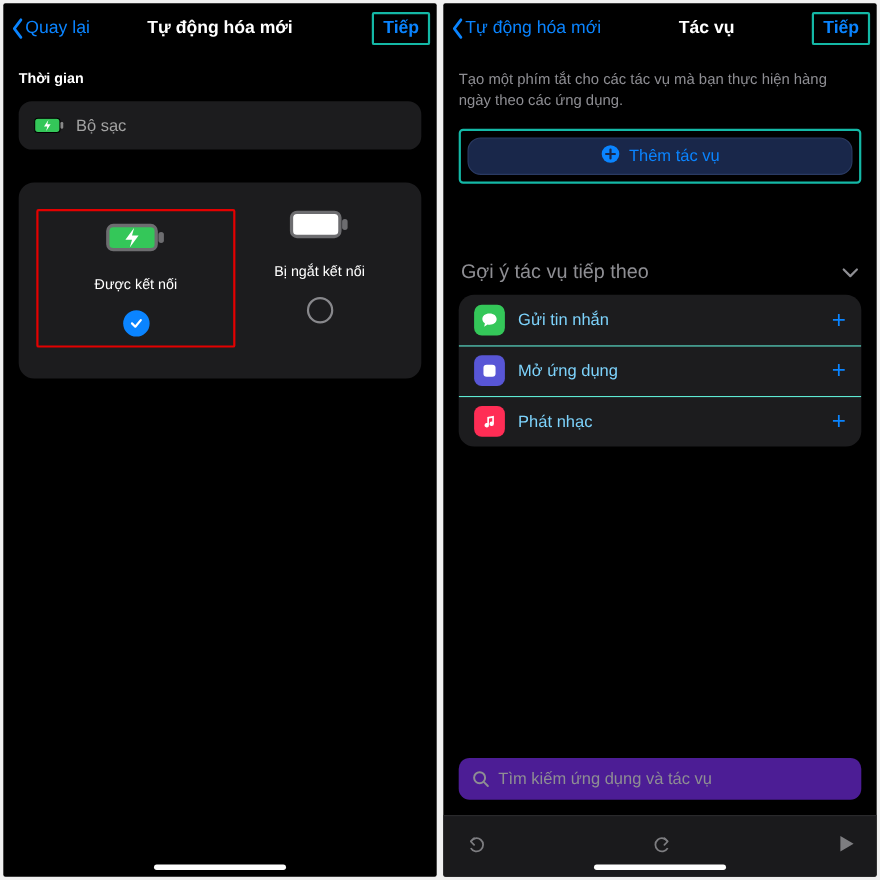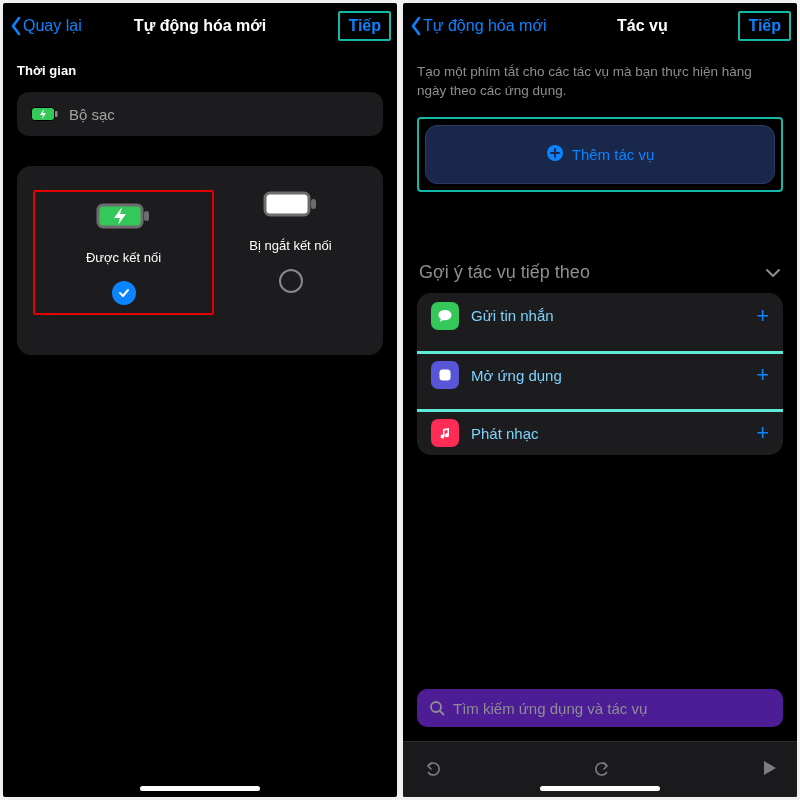--- a/index.html
+++ b/index.html
@@ -79,21 +79,21 @@
     color: #a3a3a3;
   }
   .battery-mini {
     margin-right: 10px;
     display: inline-flex; align-items: center;
   }
   .card {
     background: #1c1c1e;
     border-radius: 14px;
     margin-top: 30px;
-    padding: 24px 16px 40px 16px;
+    padding: 24px 16px 28px 16px;
     display: flex;
   }
   .opt {
     flex: 1;
     display: flex;
     flex-direction: column;
     align-items: center;
     gap: 16px;
   }
   .opt-label { font-size: 13px; color: #fff; }
@@ -107,21 +107,21 @@
   .desc {
     color: #8e8e93;
     font-size: 13.5px;
     line-height: 1.4;
     margin-bottom: 16px;
   }
   .add-btn {
     background: #19274a;
     border: 1px solid #2a3a62;
     color: #0a84ff;
-    height: 59px;
+    height: 34px;
     border-radius: 12px;
     display: flex;
     align-items: center;
     justify-content: center;
     gap: 8px;
     font-size: 15px;
     font-weight: 500;
   }
   .sugg-h {
     display: flex;
@@ -135,21 +135,21 @@
     background: #1c1c1e;
     border-radius: 14px;
     overflow: hidden;
   }
   .li {
     display: flex;
     align-items: center;
     height: 46px;
     padding: 0 14px;
   }
-  .li + .li { border-top: 3px solid #5eead4; margin-top: 12px; }
+  .li + .li { border-top: 1px solid #5eead4; }
   .li .app-ico {
     width: 28px; height: 28px; border-radius: 7px;
     margin-right: 12px;
     display: flex; align-items: center; justify-content: center;
   }
   .li .lbl { flex: 1; font-size: 15px; color: #7dd3fc; }
   .li .plus { color: #0a84ff; font-size: 22px; font-weight: 400; }
   .search {
     position: absolute;
     left: 14px; right: 14px;

